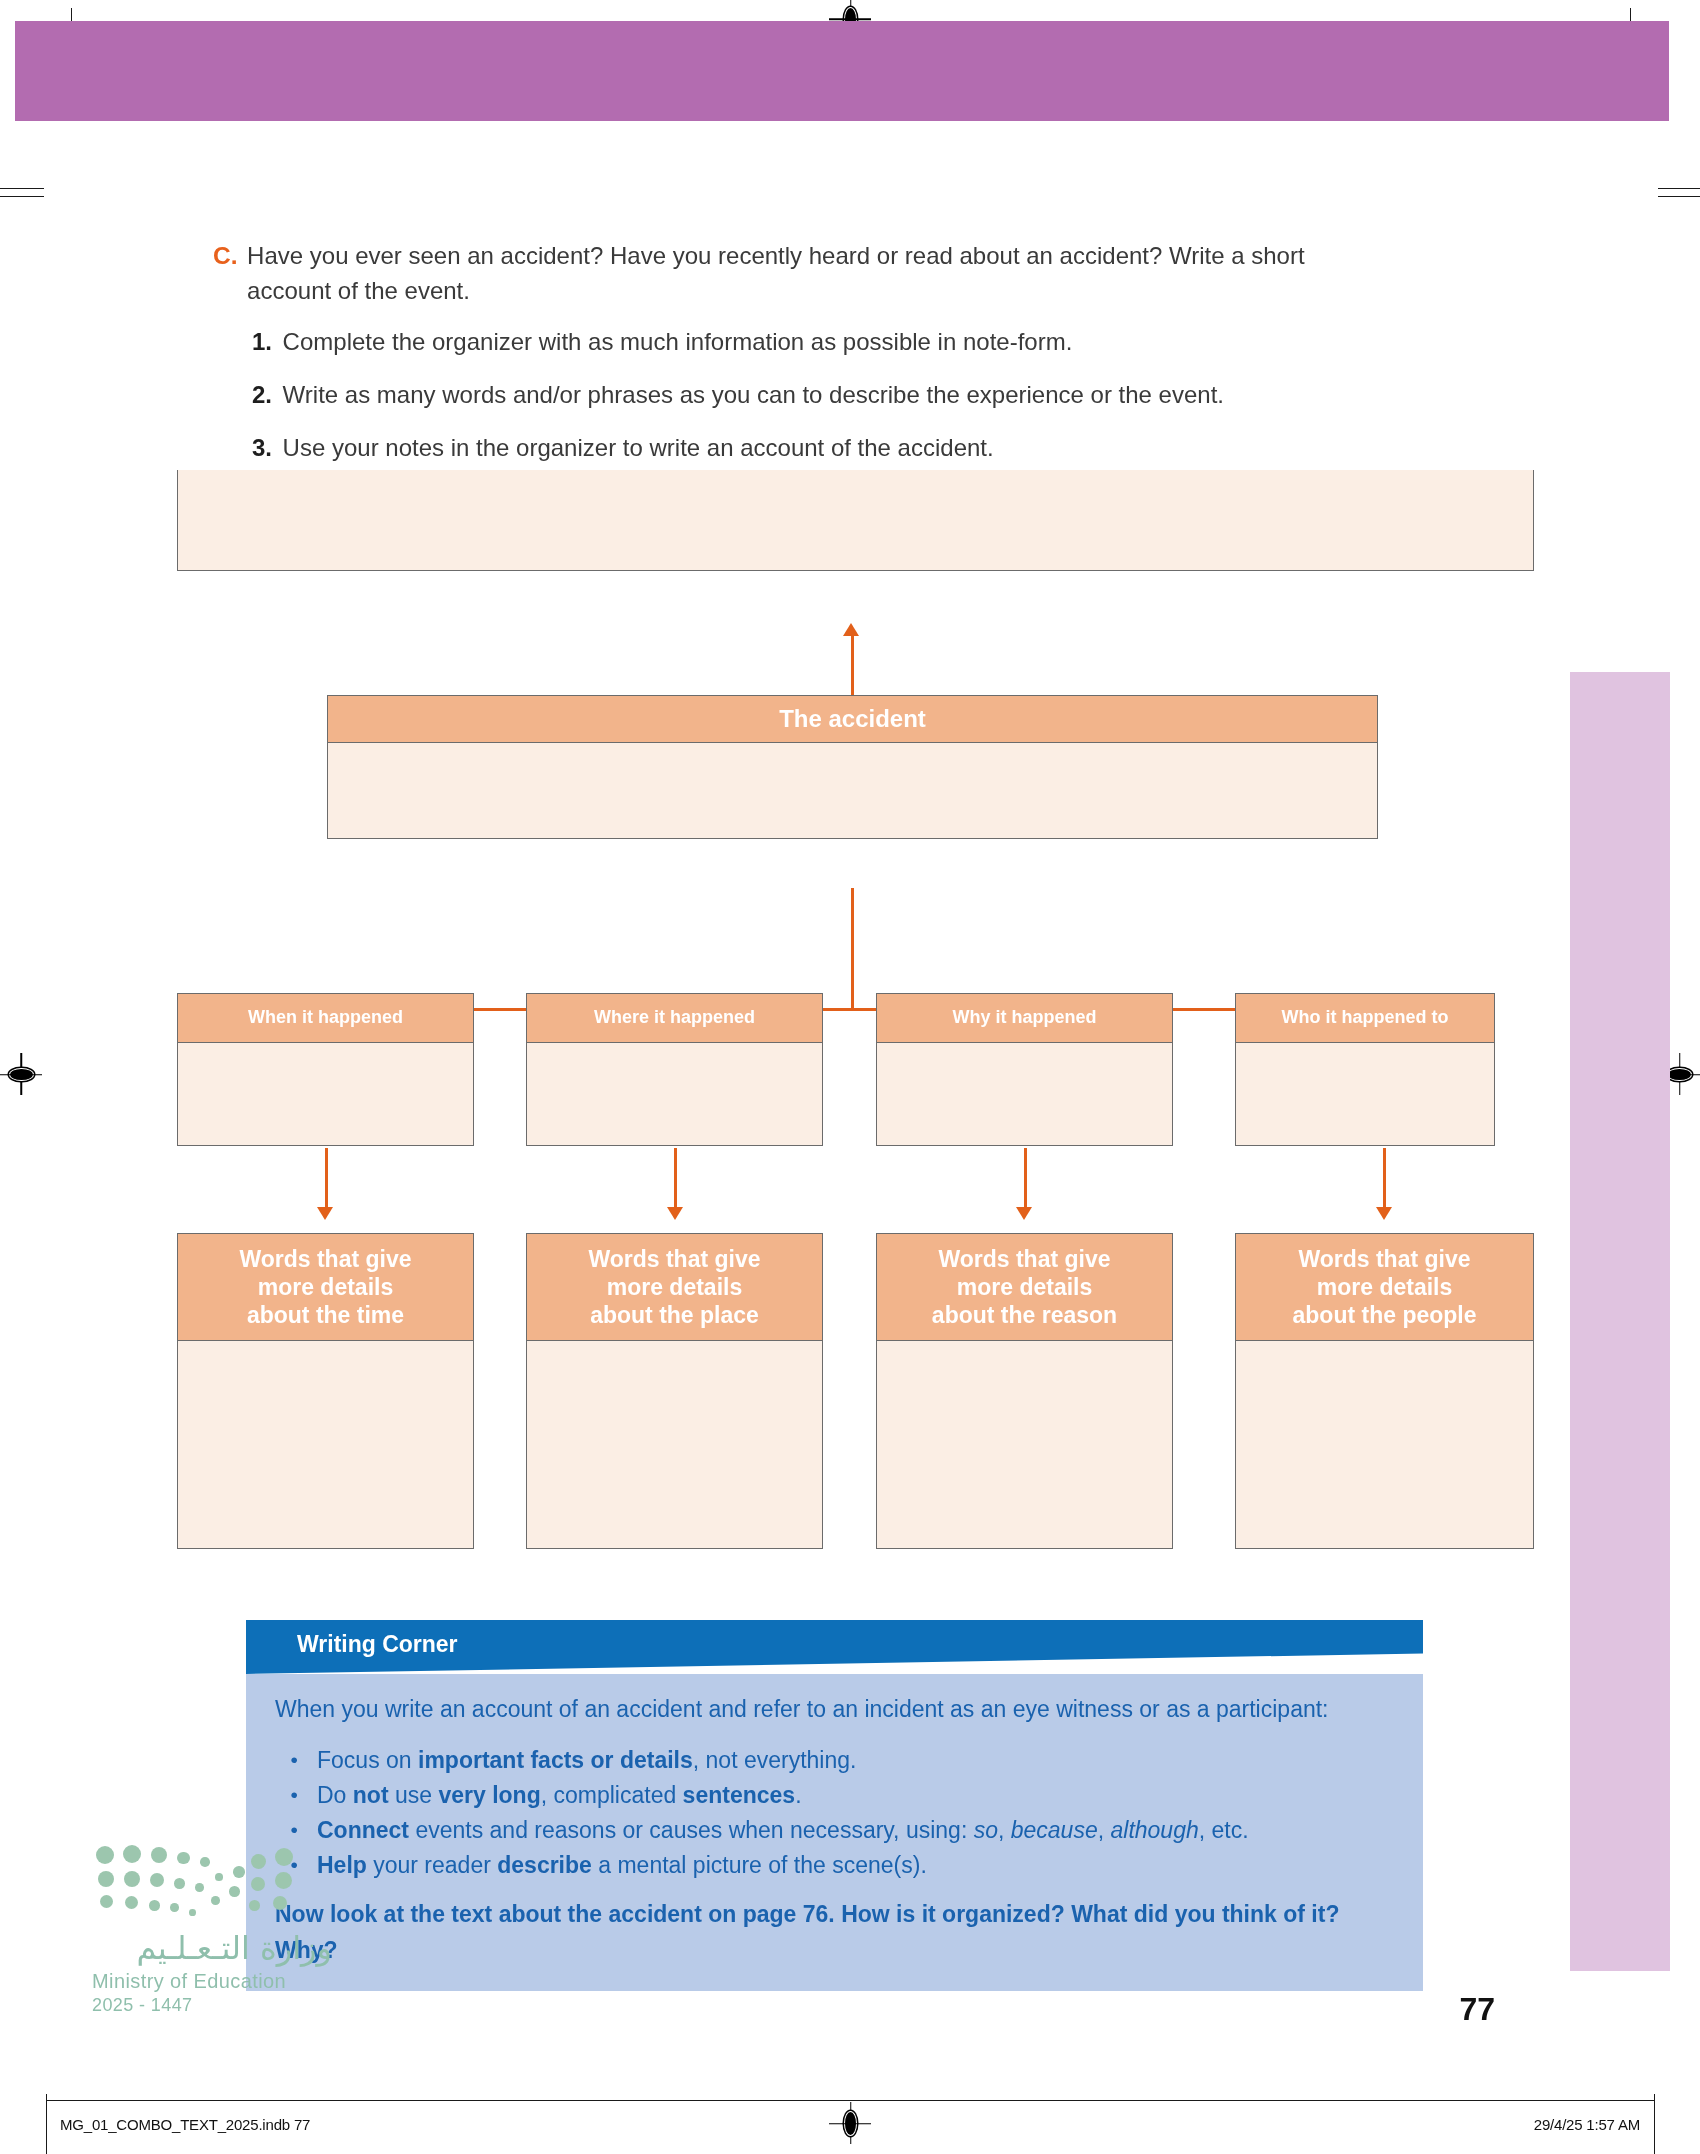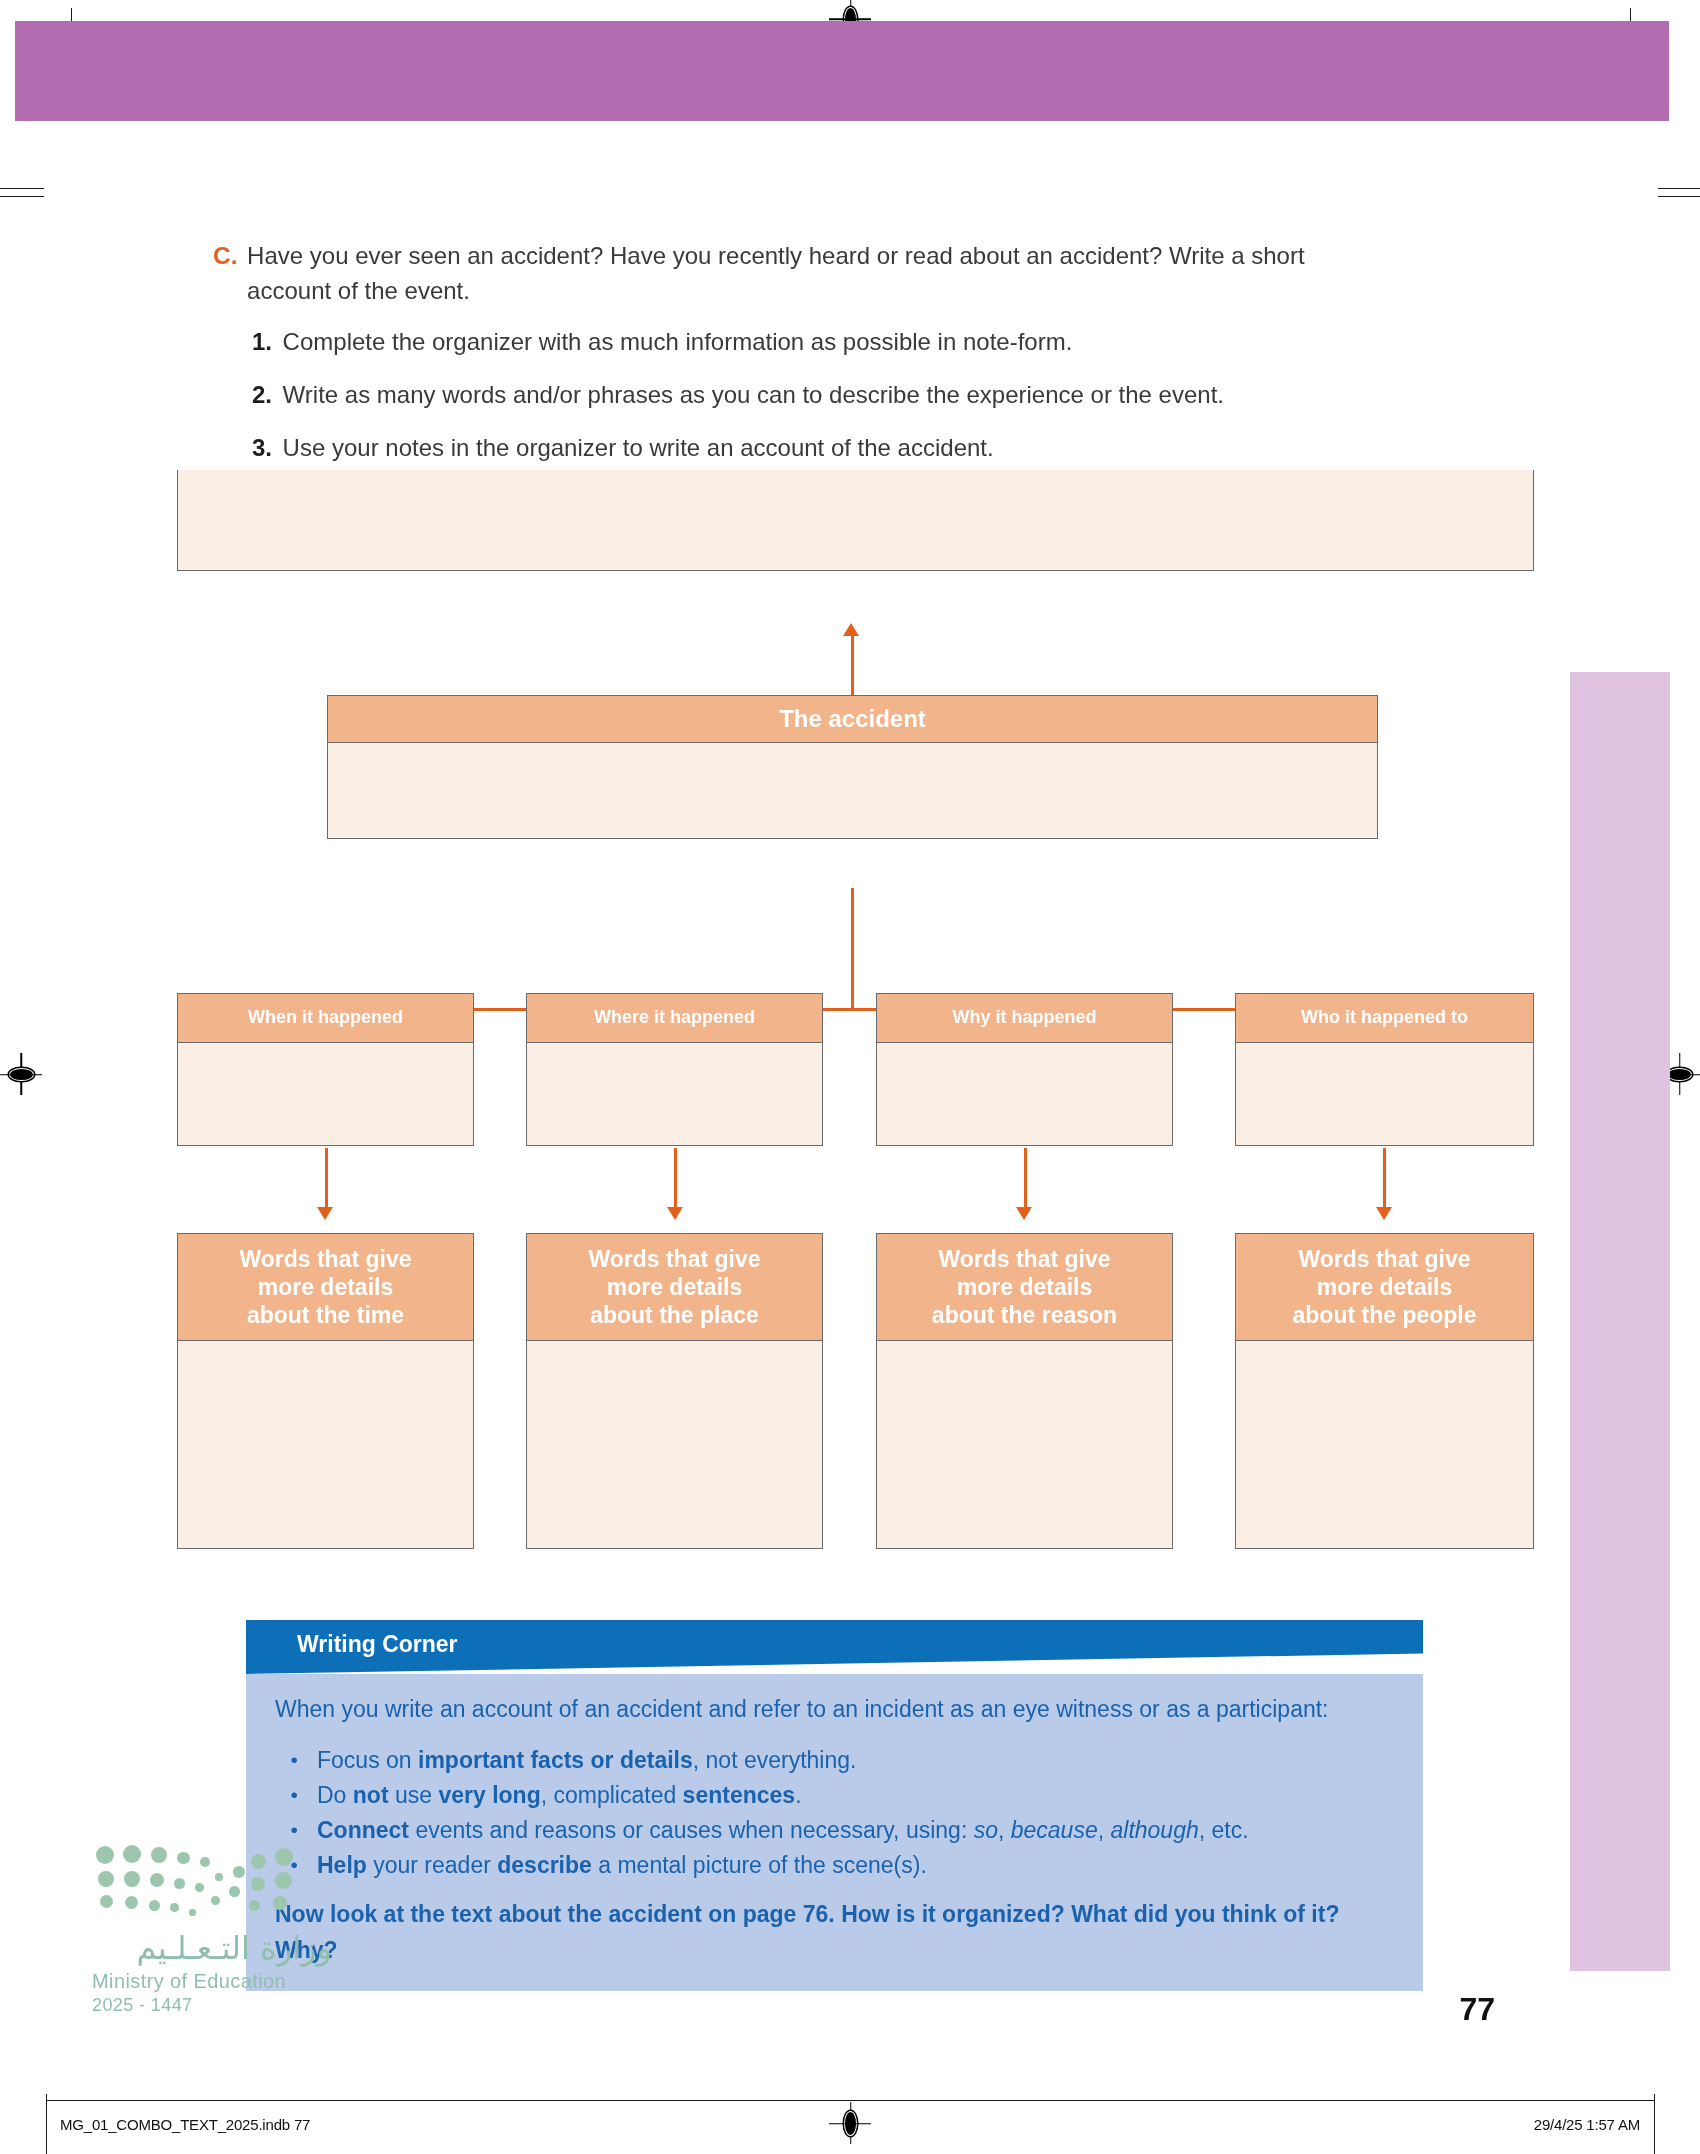--- a/index.html
+++ b/index.html
@@ -88,21 +88,21 @@
   #box-accident .ohead { height: 48px; font-size: 24px; }
   #box-accident .obody { height: 96px; }
 
   .lvl3 { top: 993px; width: 297px; }
   .lvl3 .ohead { height: 50px; font-size: 18px; }
   .lvl3 .obody { height: 103px; }
   #box-when  { left: 177px; }
   #box-where { left: 526px; }
   #box-why   { left: 876px; }
   #box-who   { left: 1235px; }
-  #box-who   { width: 299px; }
+  #box-who   { width: 260px; }
 
   .lvl4 { top: 1233px; width: 297px; }
   .lvl4 .ohead { height: 108px; font-size: 23px; padding: 3.8px 5.8px; }
   .lvl4 .obody { height: 208px; }
   #box-time   { left: 177px; }
   #box-place  { left: 526px; }
   #box-reason { left: 876px; }
   #box-people { left: 1235px; width: 299px; }
 
   

